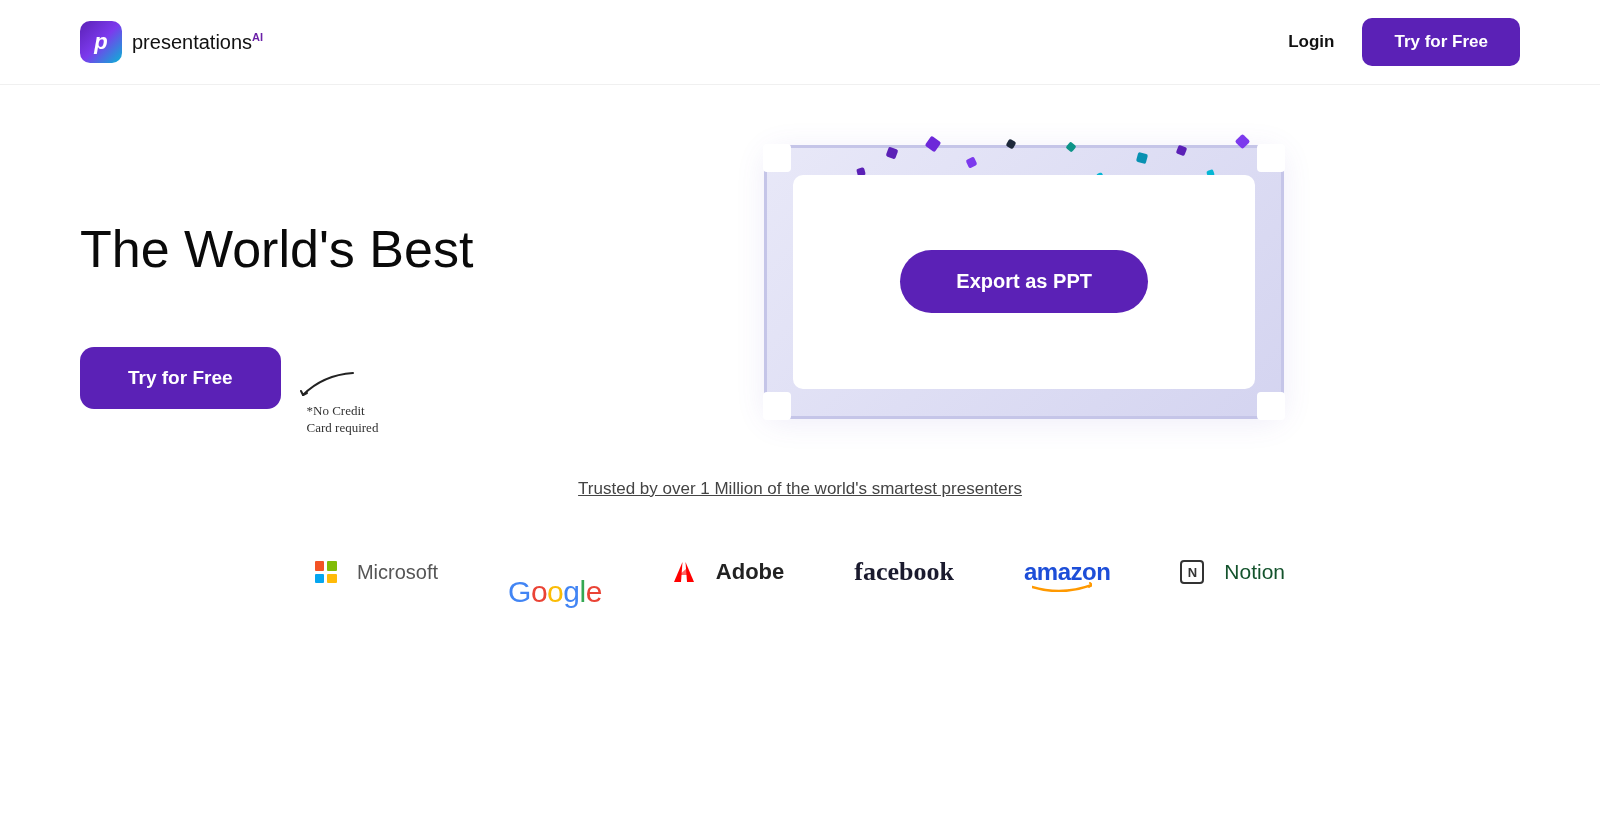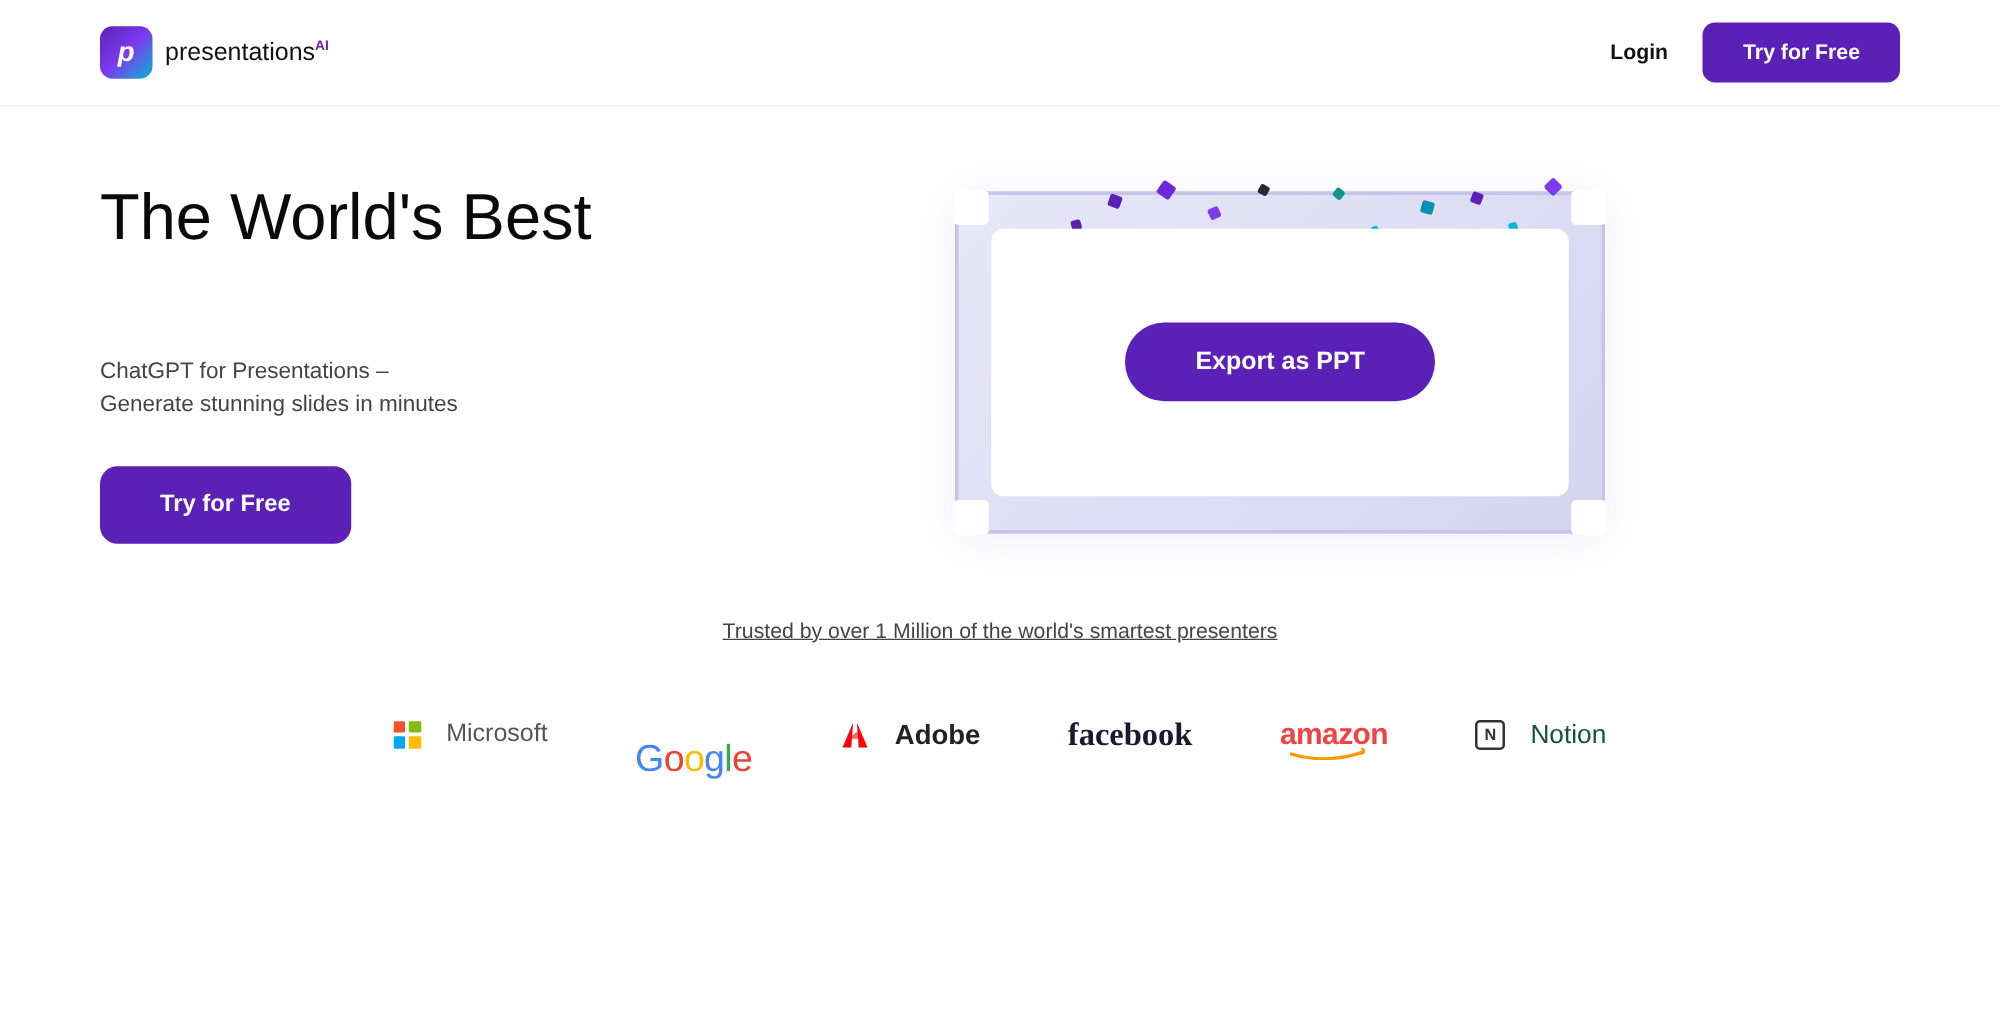--- a/index.html
+++ b/index.html
@@ -72,21 +72,21 @@
       border-radius: 10px;
       padding: 14px 32px;
       font-size: 17px;
       font-weight: 600;
       cursor: pointer;
     }
 
     
     .hero {
       display: flex;
-      align-items: center;
+      align-items: flex-end;
       justify-content: center;
       padding: 60px 80px 40px 80px;
       gap: 55px;
     }
     .hero-left {
       max-width: 420px;
       flex-shrink: 0;
     }
     .hero-title {
       font-size: 52px;
@@ -291,25 +291,29 @@
     <button class="try-btn-nav">Try for Free</button>
   </div>
 </nav>
 
 <section class="hero">
   <div class="hero-left">
     <h1 class="hero-title">
       <span>The World's Best</span><br>
       <br>
     </h1>
-    <p class="hero-subtitle">
-      ChatGPT for Presentations –<br>Generate stunning slides in minutes
-    </p>
     <div class="cta-row">
       <button class="try-btn-hero">Try for Free</button>
+      <div class="arrow-note">
+        <svg viewBox="0 0 70 40" fill="none" xmlns="http://www.w3.org/2000/svg">
+          <path d="M60 8 Q30 10 10 30" stroke="#222" stroke-width="2" fill="none" stroke-linecap="round"></path>
+          <path d="M8 26 L10 30 L14 28" stroke="#222" stroke-width="2" fill="none" stroke-linecap="round" stroke-linejoin="round"></path>
+        </svg>
+        <span class="arrow-note-text">*No Credit<br>Card required</span>
+      </div>
     </div>
   </div>
 
   <div class="hero-right">
     <div class="ppt-mockup">
 
       <div class="slide-corner tl"></div>
       <div class="slide-corner tr"></div>
       <div class="slide-corner bl"></div>
       <div class="slide-corner br"></div>
@@ -370,21 +374,21 @@
       </svg>
       <span style="font-size:22px;font-weight:600;color:#222;">Adobe</span>
     </div>
 
     <div class="brand-item facebook">
       <span style="font-family:Georgia,serif;font-weight:700;font-size:26px;color:#1a1a2e;">facebook</span>
     </div>
 
     <div class="brand-item amazon">
       <div style="position:relative;display:inline-block;">
-        <span style="font-family:Arial,sans-serif;font-size:24px;font-weight:700;color:#ef4444;letter-spacing:-0.5px;">amazon</span>
+        <span style="font-family:Arial,sans-serif;font-size:24px;font-weight:700;color:#1d4ed8;letter-spacing:-0.5px;">amazon</span>
         <svg style="position:absolute;bottom:-6px;left:8px;width:60px;height:10px;" viewBox="0 0 60 10">
           <path d="M0 5 Q30 14 60 3" stroke="#ff9900" stroke-width="2.5" fill="none" stroke-linecap="round"></path>
           <path d="M58 1 L60 3 L57 5" stroke="#ff9900" stroke-width="2" fill="none" stroke-linecap="round"></path>
         </svg>
       </div>
     </div>
 
     <div class="brand-item notion">
       <div class="notion-box">N</div>
       <span style="font-size:21px;color:#14532d;">Notion</span>

